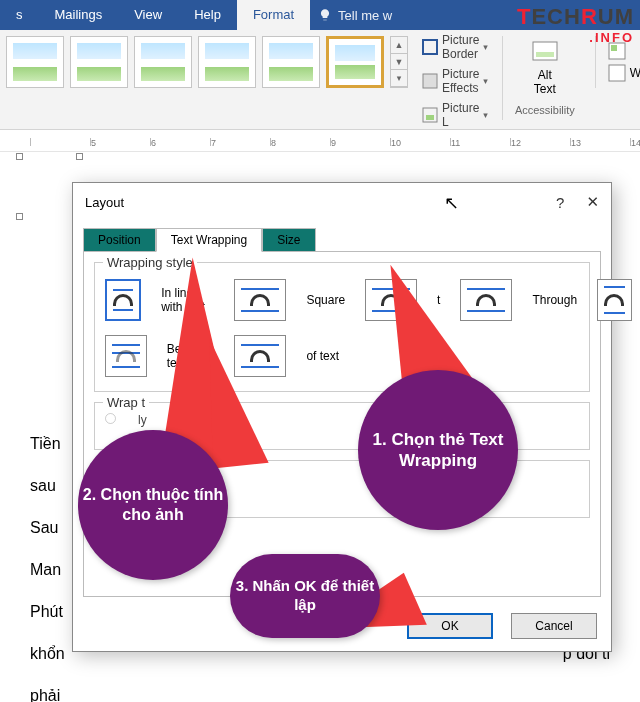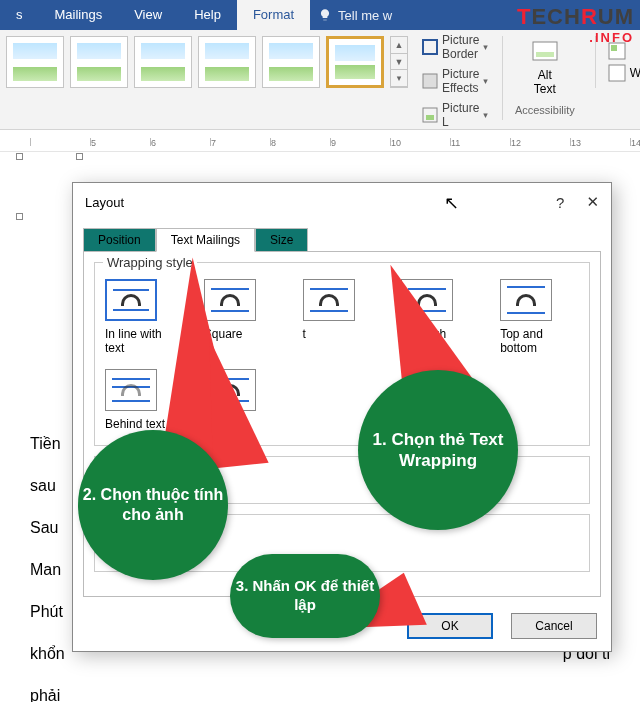--- a/index.html
+++ b/index.html
@@ -48,34 +48,34 @@
   .dlg-title { display:flex; align-items:center; justify-content: space-between; padding: 10px 12px; }
   .dlg-title-txt { font-size: 13px; }
   .dlg-sys { display:flex; gap: 22px; align-items:center; font-size: 15px; color:#333; }
   .dlg-tabs { display:flex; margin: 6px 10px 0; }
   .dlg-tab { padding: 4px 14px; border: 1px solid #bbb; background: #0f766e; position: relative; top:1px; border-bottom:none; }
   .dlg-tab.active { background:#fff; border-bottom:1px solid #fff; z-index: 2; }
   .dlg-panel { border:1px solid #bbb; margin: 0 10px; padding: 10px; height: 346px; position:relative; }
   .grp-box { border:1px solid #ccc; padding: 10px 10px 14px; margin-bottom: 10px; position:relative; }
   .grp-box > legend, .grp-title { position:absolute; top:-8px; left:8px; background:#fff; padding:0 4px; font-size:13px; color:#333; }
   .wrap-grid { display:grid; grid-template-columns: repeat(5, 1fr); gap: 14px 20px; margin-top: 6px; }
-  .wrap-opt { display:flex; flex-direction:column; gap:6px; font-size:12px; }
+  .wrap-opt { display:flex; flex-direction:row; align-items:center; gap:20px; font-size:12px; }
   .wrap-icon { width:52px; height:42px; border:1px solid #888; background:#fff; position:relative; display:flex; align-items:center; justify-content:center; }
   .wrap-opt.sel .wrap-icon { border:2px solid #2b6cd3; }
   .wrap-line { position:absolute; left:6px; right:6px; height:2px; background:#2b6cd3; }
   .wrap-arc { width:20px; height:12px; border:3px solid #333; border-bottom:none; border-radius: 14px 14px 0 0; }
 
   .wrapto-row, .dist-row { display:flex; align-items:center; gap: 18px; font-size:12px; color:#444; }
   .radio { width:11px; height:11px; border:1px solid #888; border-radius:50%; display:inline-block; margin-right:4px;}
   .dlg-buttons { position:absolute; right: 14px; bottom: 12px; display:flex; gap: 18px; }
   .btn { width: 86px; height: 26px; border:1px solid #888; background: #e8e8e8; font-size:12px; cursor:pointer; }
   .btn.default { border:2px solid #0a64c2; }
 
   
-  .callout { position:absolute; background:#15803d; color:#fff; border-radius:50%; display:flex; align-items:center; justify-content:center; text-align:center; font-weight:600; line-height:1.25; box-shadow: 2px 2px 6px rgba(0,0,0,.25); }
+  .callout { position:absolute; background:#701a75; color:#fff; border-radius:50%; display:flex; align-items:center; justify-content:center; text-align:center; font-weight:600; line-height:1.25; box-shadow: 2px 2px 6px rgba(0,0,0,.25); }
   .callout.c1 { width: 160px; height: 160px; left: 358px; top: 370px; font-size: 17px; }
   .callout.c2 { width: 150px; height: 150px; left: 78px; top: 430px; font-size: 16px; }
   .callout.c3 { width: 150px; height: 84px; border-radius: 44px; left: 230px; top: 554px; font-size: 15px; }
   .tail { position:absolute; width:0; height:0; }
   .tail1 { left: 386px; top: 258px; border-left: 22px solid transparent; border-right: 60px solid transparent; border-bottom: 150px solid #ef3a3b; transform: rotate(-14deg); }
   .tail2 { left: 172px; top: 260px; border-left: 10px solid transparent; border-right: 70px solid transparent; border-bottom: 200px solid #ef3a3b; transform: rotate(6deg); }
   .tail2b { left: 206px; top: 336px; border-left: 10px solid transparent; border-right: 46px solid transparent; border-bottom: 130px solid #ef3a3b; transform: rotate(-6deg); }
   .tail3 { left: 328px; top: 596px; border-left: 10px solid transparent; border-right: 90px solid transparent; border-bottom: 56px solid #ef3a3b; transform: rotate(146deg); }
 
   .cursor-arrow { position:absolute; left: 444px; top: 192px; font-size: 18px; color:#000; }
@@ -212,21 +212,21 @@
   <div class="dlg-title">
     <span class="dlg-title-txt">Layout</span>
     <div class="dlg-sys">
       <span>?</span>
       <span>✕</span>
     </div>
   </div>
 
   <div class="dlg-tabs">
     <div class="dlg-tab">Position</div>
-    <div class="dlg-tab active">Text Mailings</div>
+    <div class="dlg-tab active">Text Wrapping</div>
     <div class="dlg-tab">Size</div>
   </div>
 
   <div class="dlg-panel">
     <div class="grp-box">
       <span class="grp-title">Wrapping style</span>
       <div class="wrap-grid">
         <div class="wrap-opt sel">
           <div class="wrap-icon">
               <div class="wrap-line" style="top:8px"></div>

